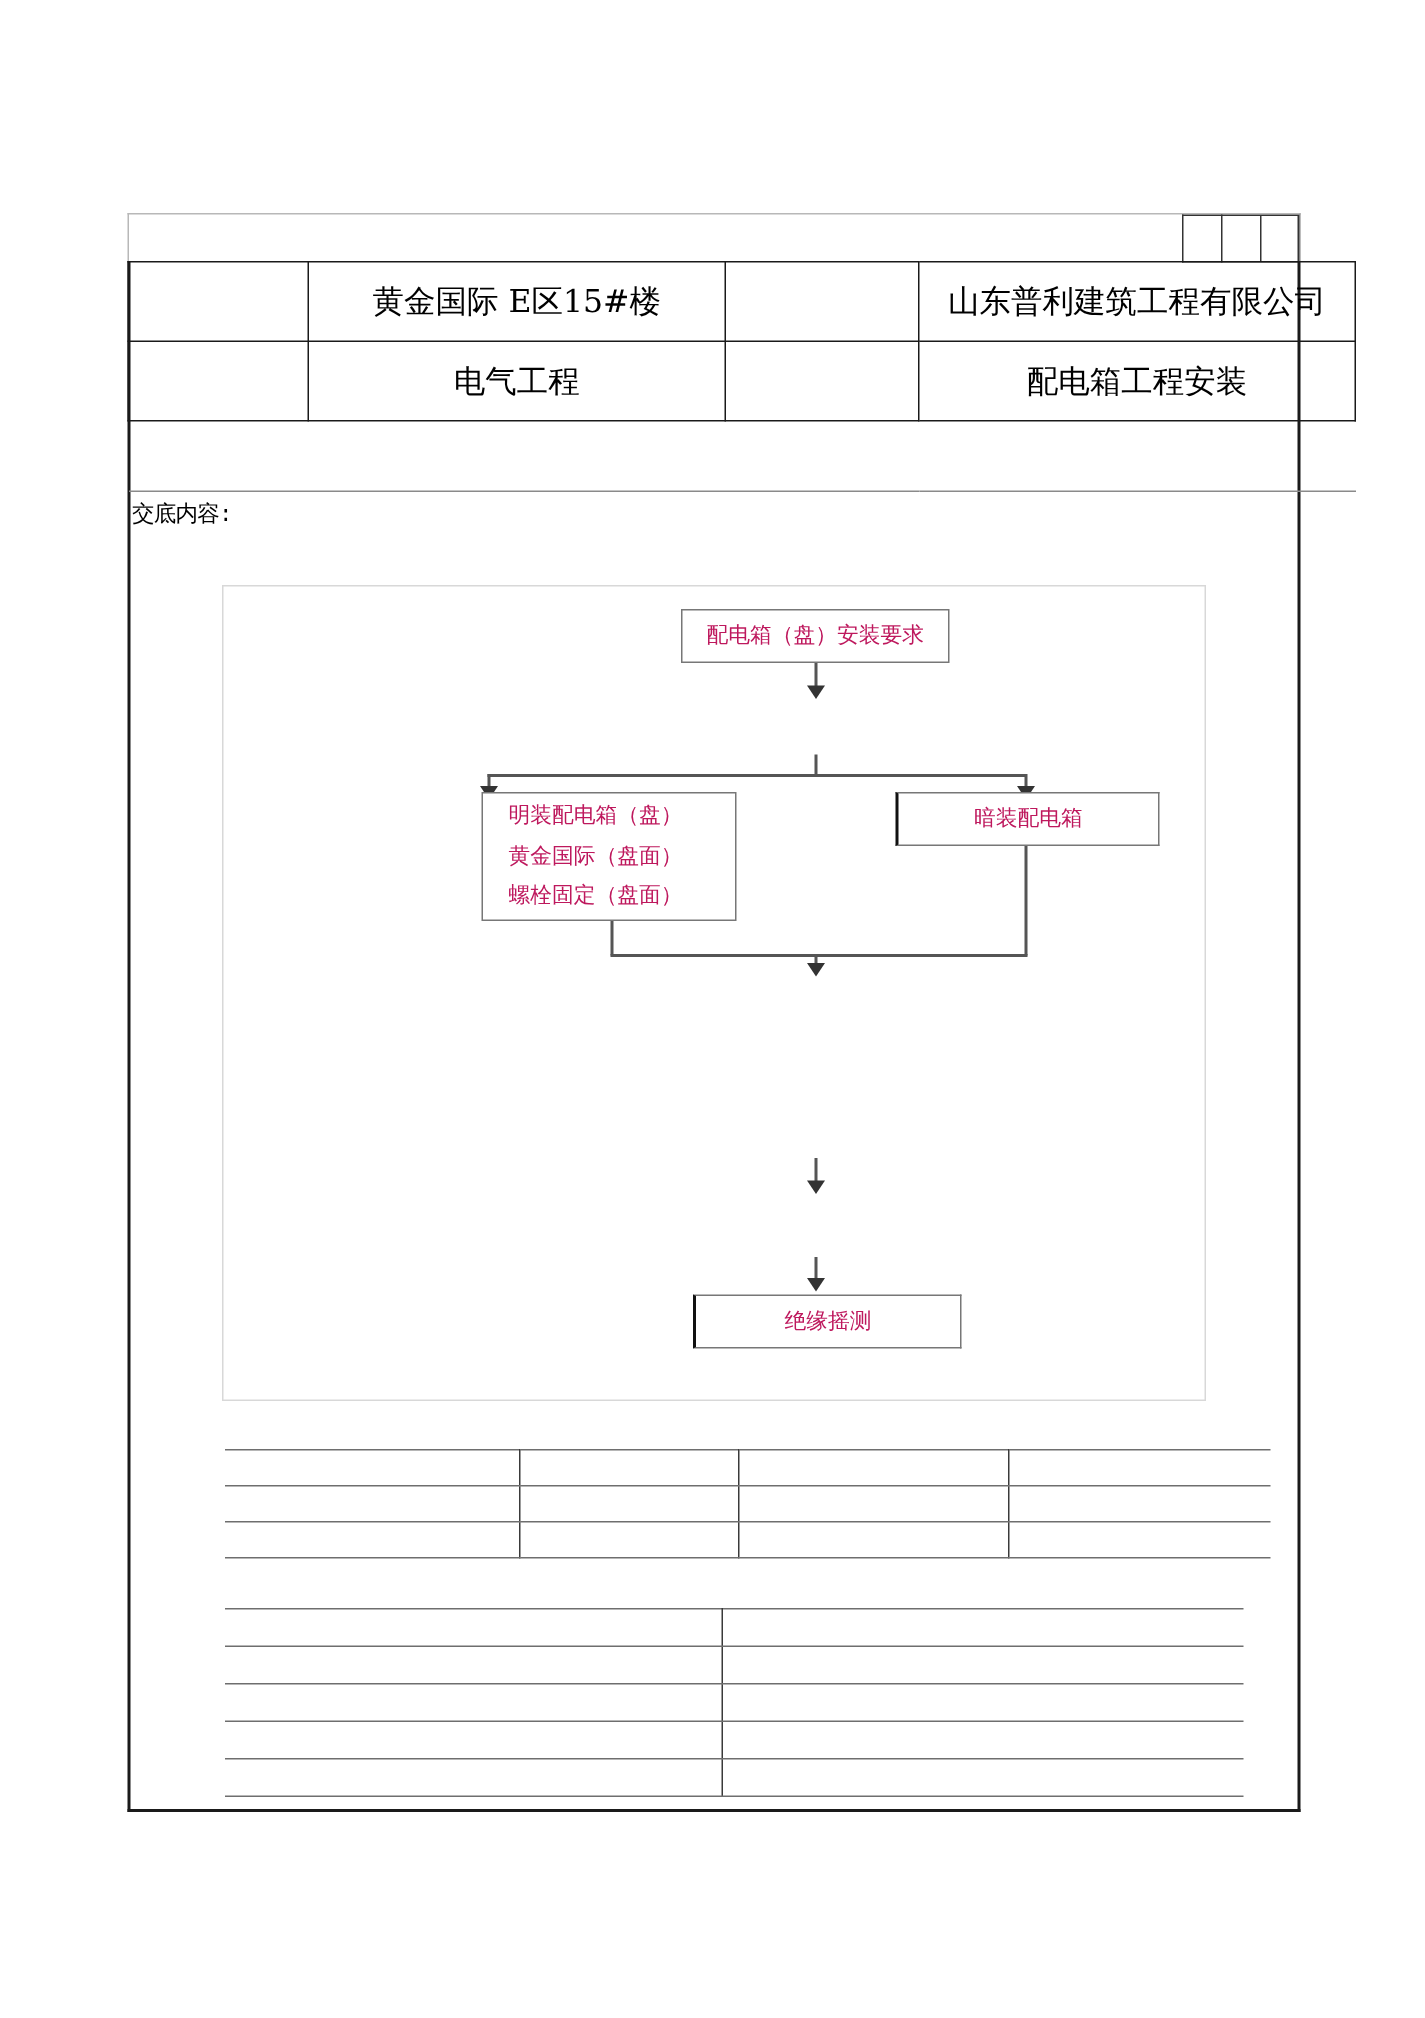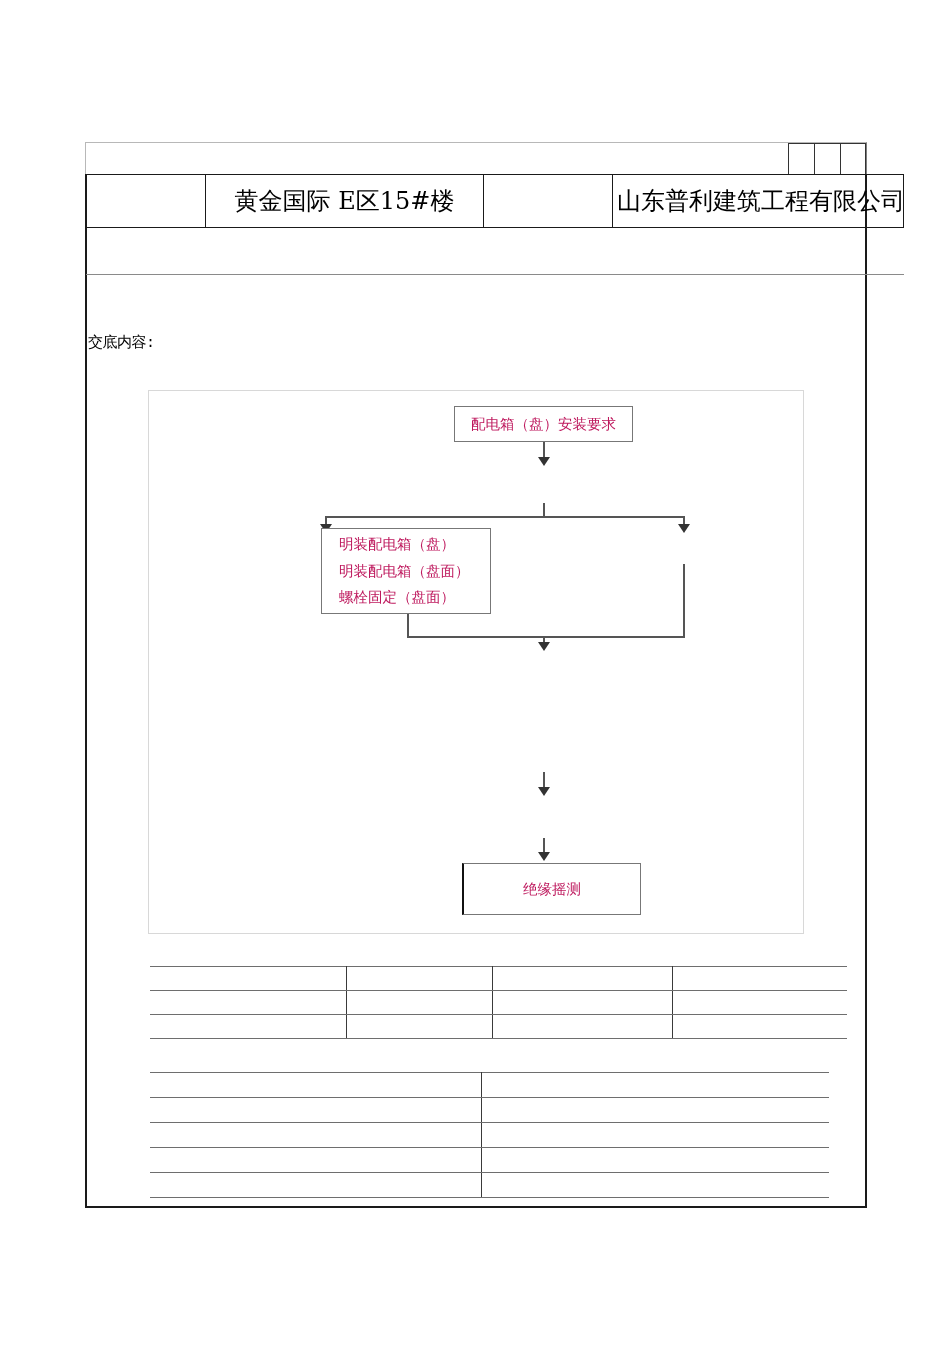--- a/index.html
+++ b/index.html
@@ -71,21 +71,21 @@
     top: 174px;
     width: 782px;
     border-collapse: collapse;
     table-layout: fixed;
   }
   .hdr-table td {
     height: 52px;
     border: 1.6px solid #1a1a1a;
     text-align: center;
     vertical-align: middle;
-    font-size: 24px;
+    font-size: 21px;
     font-family: "DejaVu Serif", "Liberation Serif", serif;
     padding: 0 4px;
     white-space: nowrap;
   }
   .hdr-table td.blank-cell { }
   .hdr-row-blank td {
     height: 46px;
     border-left: none;
     border-right: none;
     border-bottom: 1.6px solid #8a8a8a;
@@ -197,20 +197,26 @@
   <div class="doc-frame"></div>
 
   <table class="hdr-table">
     <tbody>
         <tr>
       <td class="blank-cell" style="width:111px"></td>
       <td style="width:269px">黄金国际 E区15#楼</td>
       <td class="blank-cell" style="width:120px"></td>
       <td style="width:282px">山东普利建筑工程有限公司</td>
     </tr>
+    <tr>
+      <td class="blank-cell"></td>
+      <td>电气工程</td>
+      <td class="blank-cell"></td>
+      <td>配电箱工程安装</td>
+    </tr>
     <tr class="hdr-row-blank">
       <td colspan="4"></td>
     </tr>
   </tbody>
     </table>
 
   <div class="content-label">交底内容:</div>
 
   <div class="flow-box">
     <div class="flow-inner">
@@ -227,40 +233,43 @@
       <div class="hline" style="left:176px; top:125px; width:359px;"></div>
 
       <div class="vline" style="left:176px; top:125px; height:12px;"></div>
       <div class="arrow-down" style="left:171px; top:133px;"></div>
 
       <div class="vline" style="left:534px; top:125px; height:12px;"></div>
       <div class="arrow-down" style="left:529px; top:133px;"></div>
 
       <div class="node" style="left:172px; top:137px; width:170px; height:86px; align-items:flex-start; padding-left:17px;text-align:right;">
         <span class="ln">明装配电箱（盘）</span>
-        <span class="ln">明装配电箱（盘面）</span>
+        <span class="ln">黄金国际（盘面）</span>
         <span class="ln">螺栓固定（盘面）</span>
       </div>
 
+      <div class="node heavy-left" style="left:448px; top:137px; width:176px; height:36px;">
+        <span class="ln">暗装配电箱</span>
+      </div>
 
       <div class="vline" style="left:258px; top:223px; height:23px;"></div>
       <div class="vline" style="left:534px; top:173px; height:73px;"></div>
       <div class="hline" style="left:258px; top:245px; width:278px;"></div>
       <div class="vline" style="left:394px; top:245px; height:10px;"></div>
       <div class="arrow-down" style="left:389px; top:251px;"></div>
 
 
       <div class="vline" style="left:394px; top:381px; height:19px;"></div>
       <div class="arrow-down" style="left:389px; top:396px;"></div>
 
 
       <div class="vline" style="left:394px; top:447px; height:17px;"></div>
       <div class="arrow-down" style="left:389px; top:461px;"></div>
 
-      <div class="node heavy-left" style="left:313px; top:472px; width:179px; height:52px;">
+      <div class="node heavy-left" style="left:313px; top:472px; width:179px; height:36px;">
         <span class="ln">绝缘摇测</span>
       </div>
 
     </div>
   </div>
 
   <table class="btm-table" id="btm-table-1">
     <tbody>
         <tr>
       <td class="edge-l" style="width:188px"></td>

